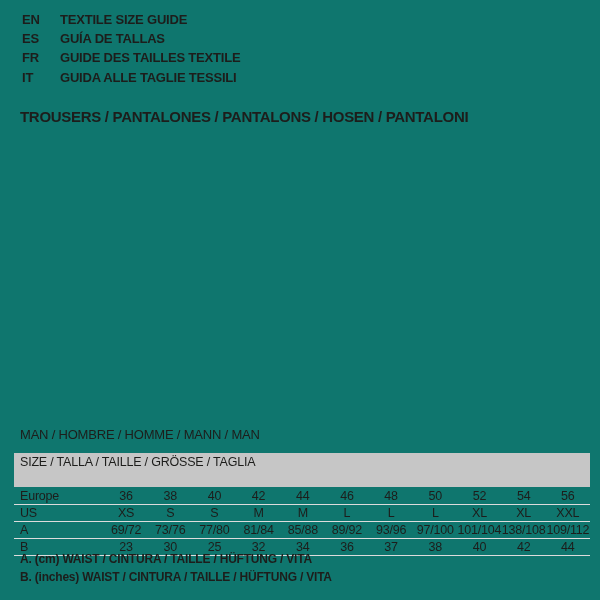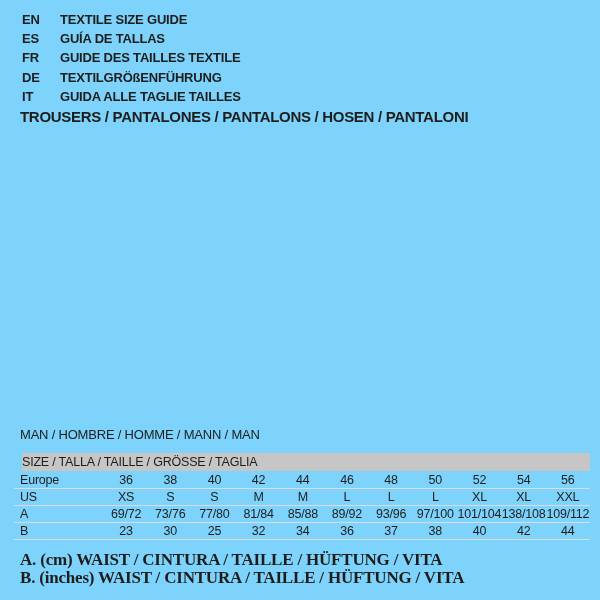--- a/index.html
+++ b/index.html
@@ -1,74 +1,70 @@
 <!DOCTYPE html>
 <html><head>
 <meta charset="utf-8">
 <style>
   html,body{margin:0;padding:0;background:#ffffff;}
   .page{
-    position:relative;width:600px;height:600px;background:#7dd3fc;overflow:hidden;
+    position:relative;width:600px;height:600px;background:#0f766e;overflow:hidden;
     font-family:"Liberation Sans","DejaVu Sans",sans-serif;color:#1d1d1b;
   }
   
   .legend{position:absolute;left:22px;top:10px;}
   .legend-row{display:flex;font-size:13px;font-weight:bold;line-height:19.2px;letter-spacing:-0.2px;}
   .legend-code{width:38px;flex:0 0 38px;}
   
   .product-heading{
     position:absolute;left:20px;top:108px;font-size:15px;font-weight:bold;letter-spacing:-0.3px;
   }
   .gender-heading{
     position:absolute;left:20px;top:427px;font-size:13px;font-weight:normal;letter-spacing:-0.2px;
   }
   
   .figure-wrap{position:absolute;left:395px;top:5px;width:205px;height:397px;}
   
   .size-table-wrap{position:absolute;left:14px;top:453px;width:576px;}
   .size-table-header{
-    background:#c6c6c6;height:18px;line-height:18px;padding-left:0;
-    font-size:12.5px;letter-spacing:-0.2px;margin-left:8px;
+    background:#c6c6c6;height:34px;line-height:18px;padding-left:6px;
+    font-size:12.5px;letter-spacing:-0.2px;
   }
   table.size-table{
     width:100%;border-collapse:collapse;table-layout:fixed;margin-top:1px;
   }
   table.size-table td{
     height:16px;border-bottom:1px solid #dcdcdc;font-size:12.5px;
     text-align:center;padding:0;letter-spacing:-0.2px;white-space:nowrap;
   }
   table.size-table td.row-label{width:84px;text-align:left;padding-left:6px;}
   
-  .footnotes{position:absolute;left:20px;top:551px;font-size:17px;font-weight:bold;line-height:17.5px;letter-spacing:-0.2px;font-family:Liberation Serif, serif;}
+  .footnotes{position:absolute;left:20px;top:551px;font-size:12px;font-weight:bold;line-height:17.5px;letter-spacing:-0.2px;}
 </style>
 </head>
 <body>
 
 <div class="page">
 
   <div class="legend">
     <div class="legend-row">
       <span class="legend-code">EN</span>
       <span class="legend-label">TEXTILE SIZE GUIDE</span>
     </div>
     <div class="legend-row">
       <span class="legend-code">ES</span>
       <span class="legend-label">GUÍA DE TALLAS</span>
     </div>
     <div class="legend-row">
       <span class="legend-code">FR</span>
       <span class="legend-label">GUIDE DES TAILLES TEXTILE</span>
     </div>
     <div class="legend-row">
-      <span class="legend-code">DE</span>
-      <span class="legend-label">TEXTILGRÖßENFÜHRUNG</span>
-    </div>
-    <div class="legend-row">
       <span class="legend-code">IT</span>
-      <span class="legend-label">GUIDA ALLE TAGLIE TAILLES</span>
+      <span class="legend-label">GUIDA ALLE TAGLIE TESSILI</span>
     </div>
   </div>
 
   <div class="product-heading">TROUSERS / PANTALONES / PANTALONS / HOSEN / PANTALONI</div>
 
 
   <div class="gender-heading">MAN / HOMBRE / HOMME / MANN / MAN</div>
 
   <div class="size-table-wrap">
     <div class="size-table-header">SIZE / TALLA / TAILLE / GRÖSSE / TAGLIA</div>

